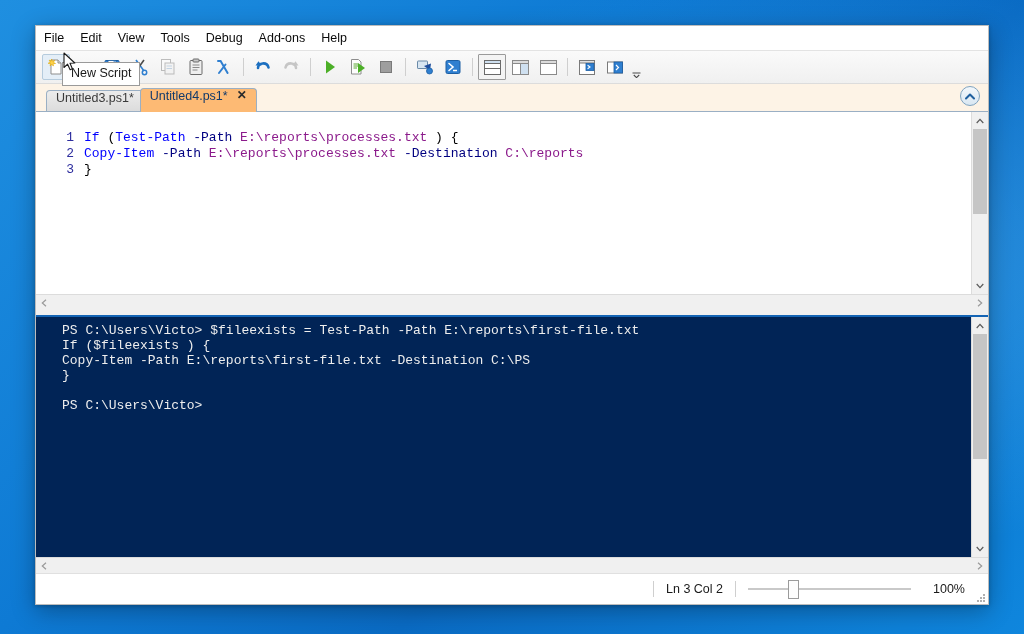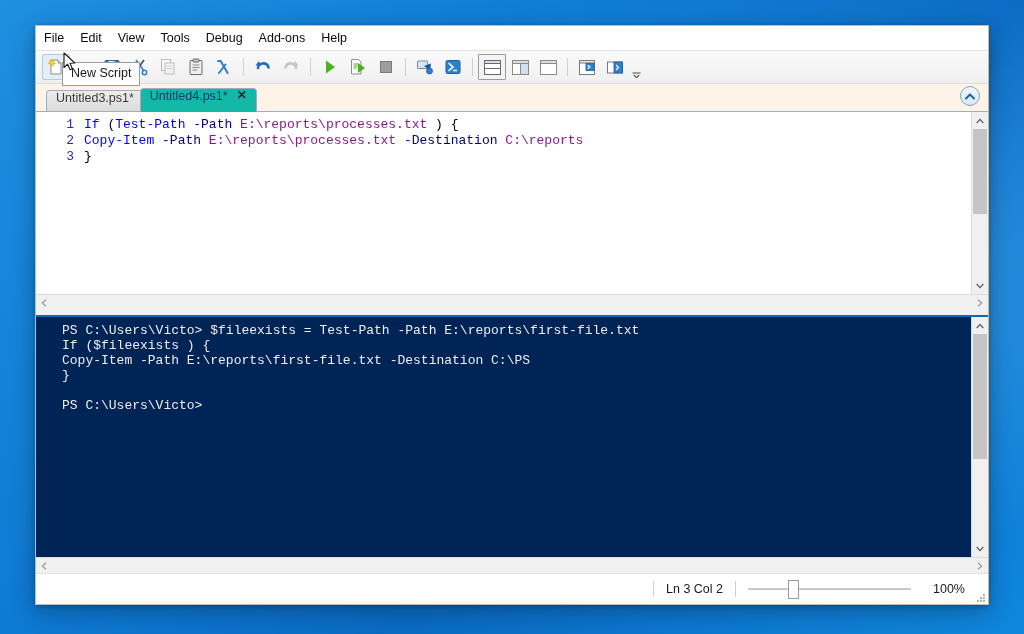--- a/index.html
+++ b/index.html
@@ -162,21 +162,21 @@
     position: relative;
   }
   .tab.inactive {
     background: linear-gradient(to bottom,#ececec 0%, #dcdcdc 100%);
     color: #3a3a3a;
     margin-right: -4px;
     height: 21px;
     z-index: 1;
   }
   .tab.active {
-    background: #14b8a6;
+    background: #fdba74;
     color: #123a6b;
     z-index: 3;
     height: 24px;
     margin-bottom: -1px;
   }
   .tab-close {
     margin-left: 9px;
     font-size: 12px; color: #2b2b2b;
     font-weight: bold;
     line-height: 1;
@@ -195,21 +195,21 @@
   .editor-pane {
     flex: none; height: 182px;
     background: #ffffff;
     display: flex;
     position: relative;
     border-left: 0;
   }
   .code-area {
     flex: 1; position: relative;
     overflow: hidden;
-    padding-top: 5px;
+    padding-top: 18px;
   }
   .code-line {
     font-family: "Liberation Mono", monospace;
     font-size: 13px;
     line-height: 16px;
     white-space: pre;
     padding-left: 4px;
   }
   .ln {
     display: inline-block;

